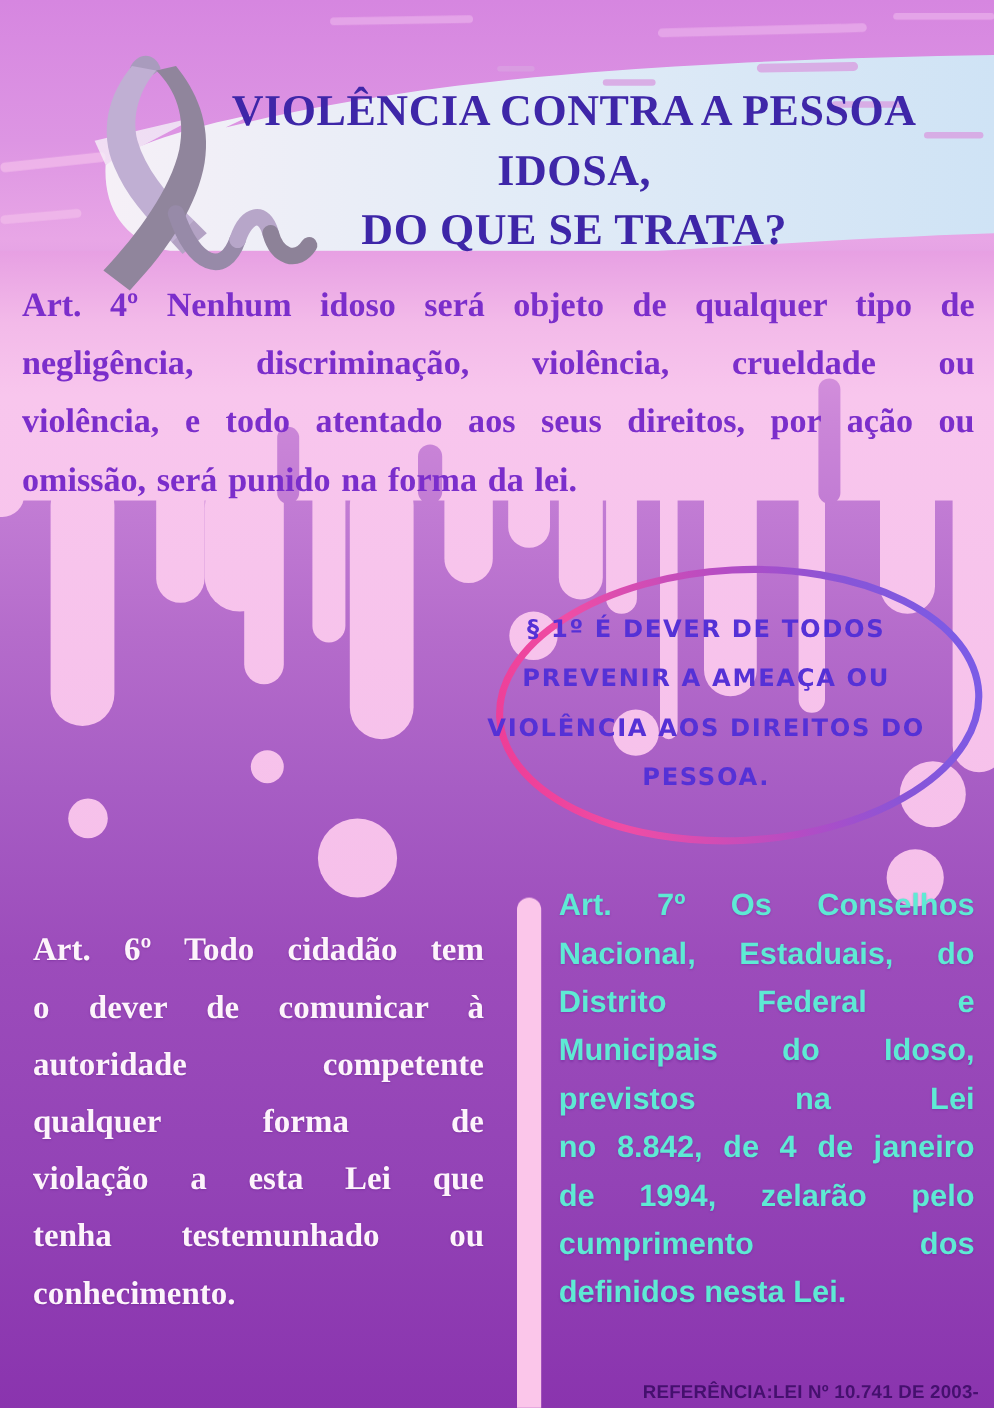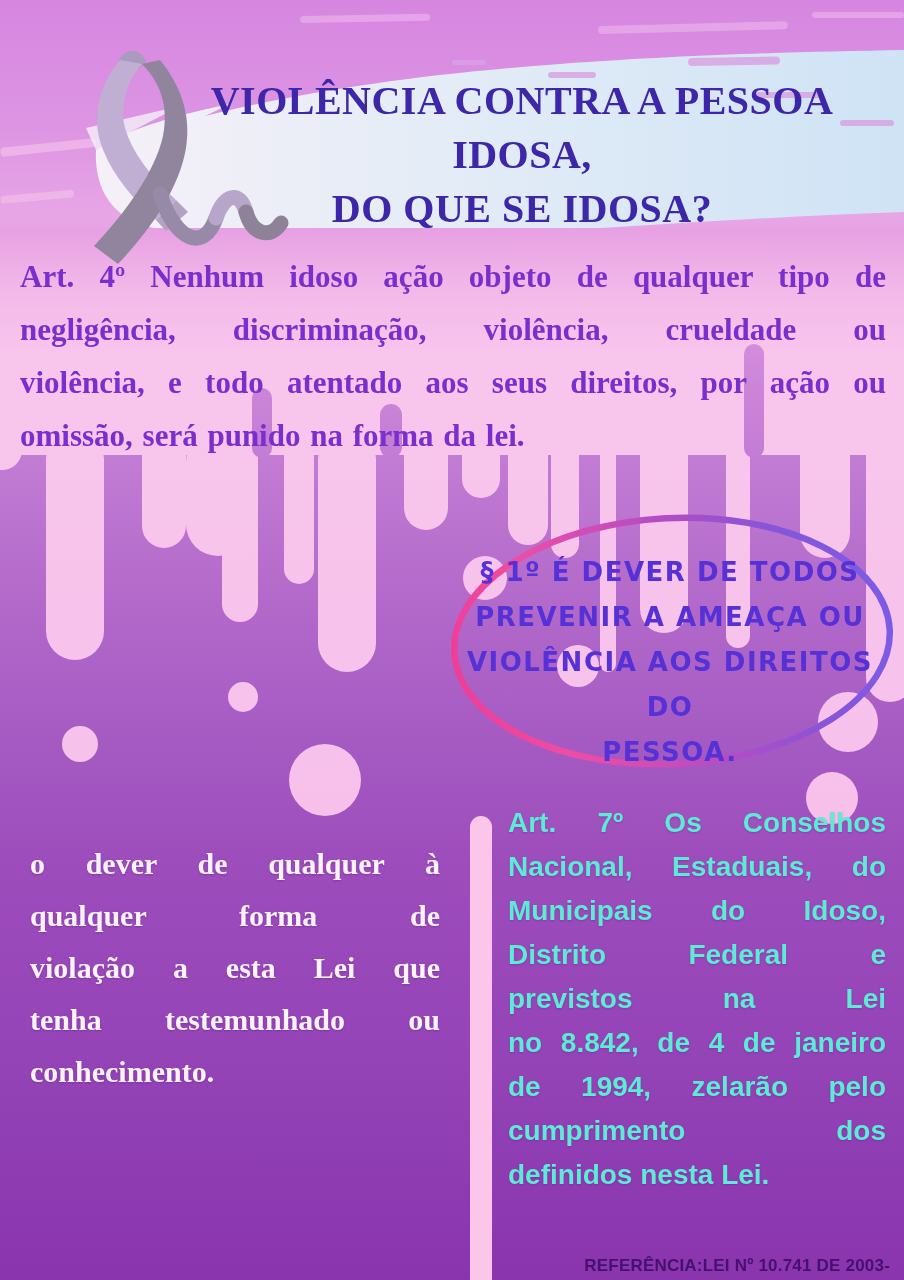--- a/index.html
+++ b/index.html
@@ -17,23 +17,23 @@
     letter-spacing:.5px;
   }
   
   .art4{
     left:20px;top:250px;width:866px;
     font-weight:bold;font-size:31px;line-height:53px;
     word-spacing:2px;
   }
   
   .highlight{
-    left:448px;top:550px;width:444px;text-align:center;
+    left:420px;top:550px;width:444px;text-align:center;
     font-family:"DejaVu Sans","Liberation Sans",sans-serif;
-    font-weight:bold;font-size:26px;line-height:45px;letter-spacing:1.5px;
+    font-weight:bold;font-size:22px;line-height:45px;letter-spacing:1.5px;
   }
   
   .art6{
     left:30px;top:838px;width:410px;
     font-weight:bold;font-size:30px;line-height:52px;
     text-shadow:0 1px 2px rgba(90,20,130,.35);
   }
   .art7{
     left:508px;top:801px;width:378px;
     font-family:"Liberation Sans","DejaVu Sans",sans-serif;
@@ -166,52 +166,54 @@
       <path fill="#90859c" d="M80,22 C98,40 107,64 101,94 C93,130 64,170 32,204 L56,222 C94,182 118,142 124,106 C130,70 116,40 98,18 Z"></path>
       <path fill="#b3a2c4" d="M94,178 L114,158 L126,170 L104,189 Z"></path>
       <path d="M98,152 C114,200 142,210 154,176" fill="none" stroke="#978aa8" stroke-width="15" stroke-linecap="round"></path>
       <path d="M154,176 C162,152 178,148 184,170" fill="none" stroke="#b7a6c9" stroke-width="15" stroke-linecap="round"></path>
       <path d="M184,170 C190,192 208,198 219,181" fill="none" stroke="#8d8298" stroke-width="15" stroke-linecap="round"></path>
     </g>
   </svg>
 
   <div class="abs title center" style="color:#3e26a8;">
       <div class="tline">VIOLÊNCIA CONTRA A PESSOA IDOSA,</div>
-      <div class="tline tline-last">DO QUE SE IDOSA?</div>
+      <div class="tline tline-last">DO QUE SE TRATA?</div>
     </div>
 
   <div class="abs art4 justify" style="color:#7b2ecb;">
-      <div class="tline">Art. 4º Nenhum idoso ação objeto de qualquer tipo de</div>
+      <div class="tline">Art. 4º Nenhum idoso será objeto de qualquer tipo de</div>
       <div class="tline">negligência, discriminação, violência, crueldade ou</div>
       <div class="tline">violência, e todo atentado aos seus direitos, por ação ou</div>
       <div class="tline tline-last">omissão, será punido na forma da lei.</div>
     </div>
 
   <div class="abs highlight center" style="color:#5531d6;">
       <div class="tline">§ 1º É DEVER DE TODOS</div>
       <div class="tline">PREVENIR A AMEAÇA OU</div>
       <div class="tline">VIOLÊNCIA AOS DIREITOS DO</div>
       <div class="tline tline-last">PESSOA.</div>
     </div>
 
   <div class="abs art6 justify" style="color:#fdf4fb;">
-      <div class="tline">o dever de qualquer à</div>
+      <div class="tline">Art. 6º Todo cidadão tem</div>
+      <div class="tline">o dever de comunicar à</div>
+      <div class="tline">autoridade competente</div>
       <div class="tline">qualquer forma de</div>
       <div class="tline">violação a esta Lei que</div>
       <div class="tline">tenha testemunhado ou</div>
       <div class="tline tline-last">conhecimento.</div>
     </div>
 
   <div class="abs divider" style="background:#fbc6ea;"></div>
 
   <div class="abs art7 justify" style="color:#5eead4;">
       <div class="tline">Art. 7º Os Conselhos</div>
       <div class="tline">Nacional, Estaduais, do</div>
+      <div class="tline">Distrito Federal e</div>
       <div class="tline">Municipais do Idoso,</div>
-      <div class="tline">Distrito Federal e</div>
       <div class="tline">previstos na Lei</div>
       <div class="tline">no 8.842, de 4 de janeiro</div>
       <div class="tline">de 1994, zelarão pelo</div>
       <div class="tline">cumprimento dos</div>
       <div class="tline tline-last">definidos nesta Lei.</div>
     </div>
 
   <div class="abs footer" style="color:#45106e;">REFERÊNCIA:LEI Nº 10.741 DE 2003-</div>
 
 </div>

